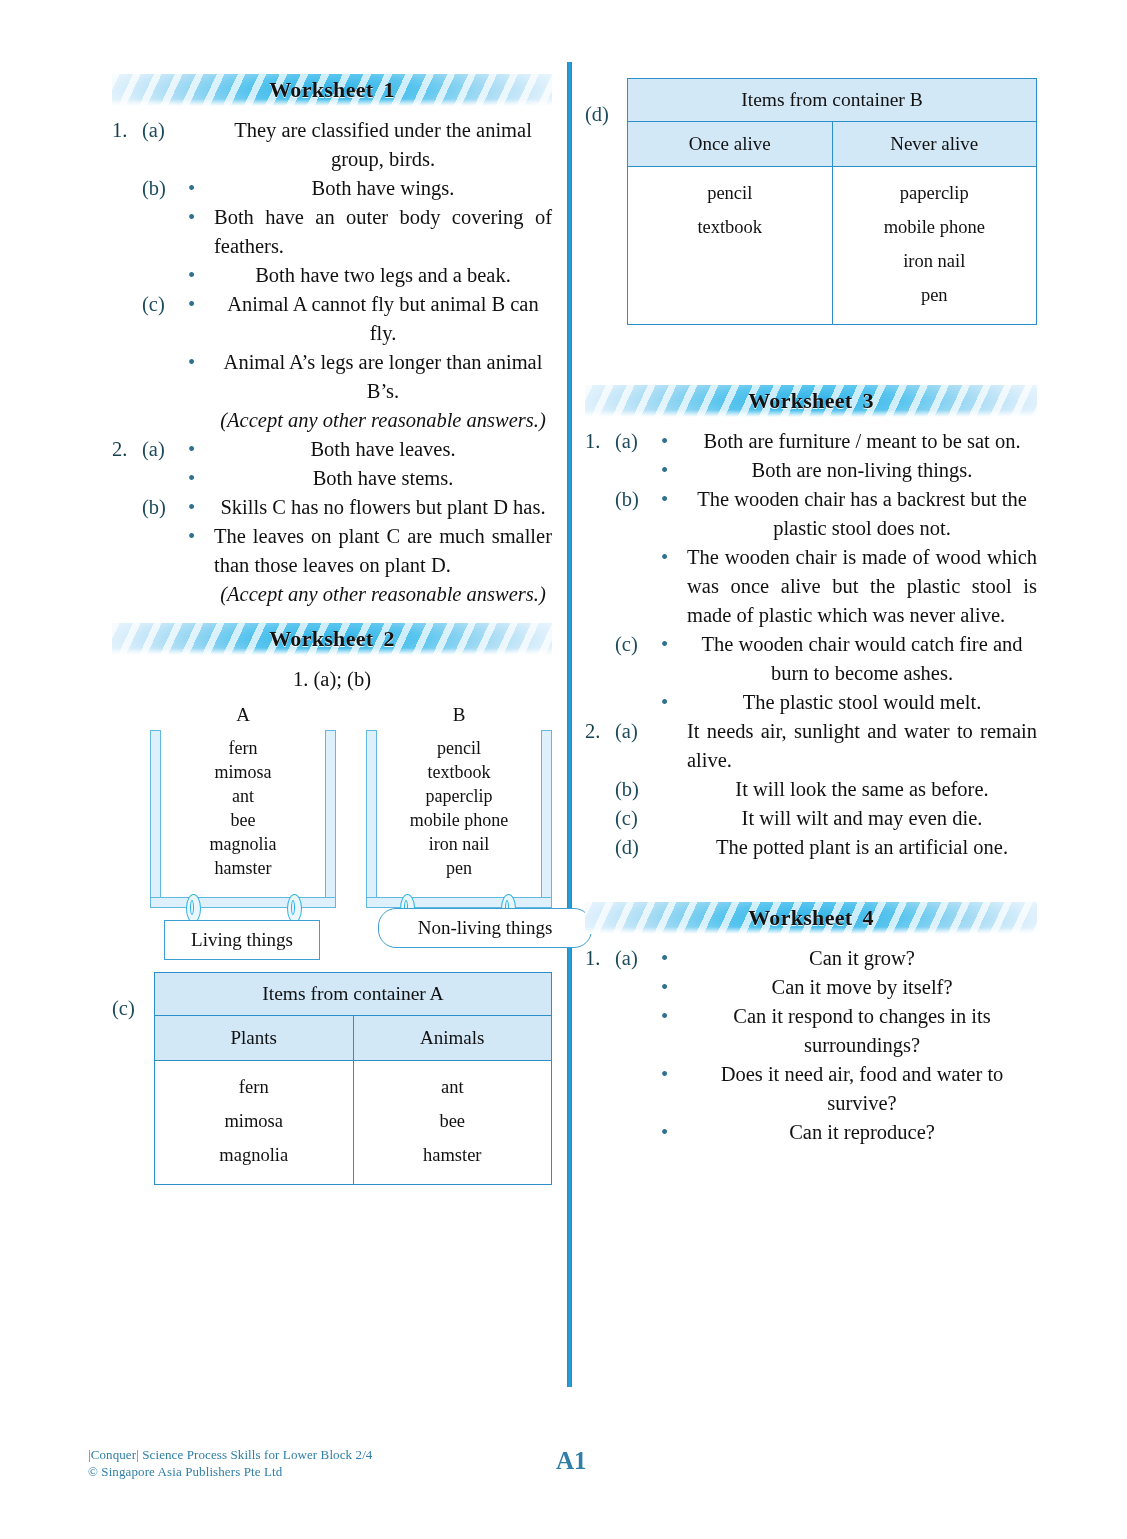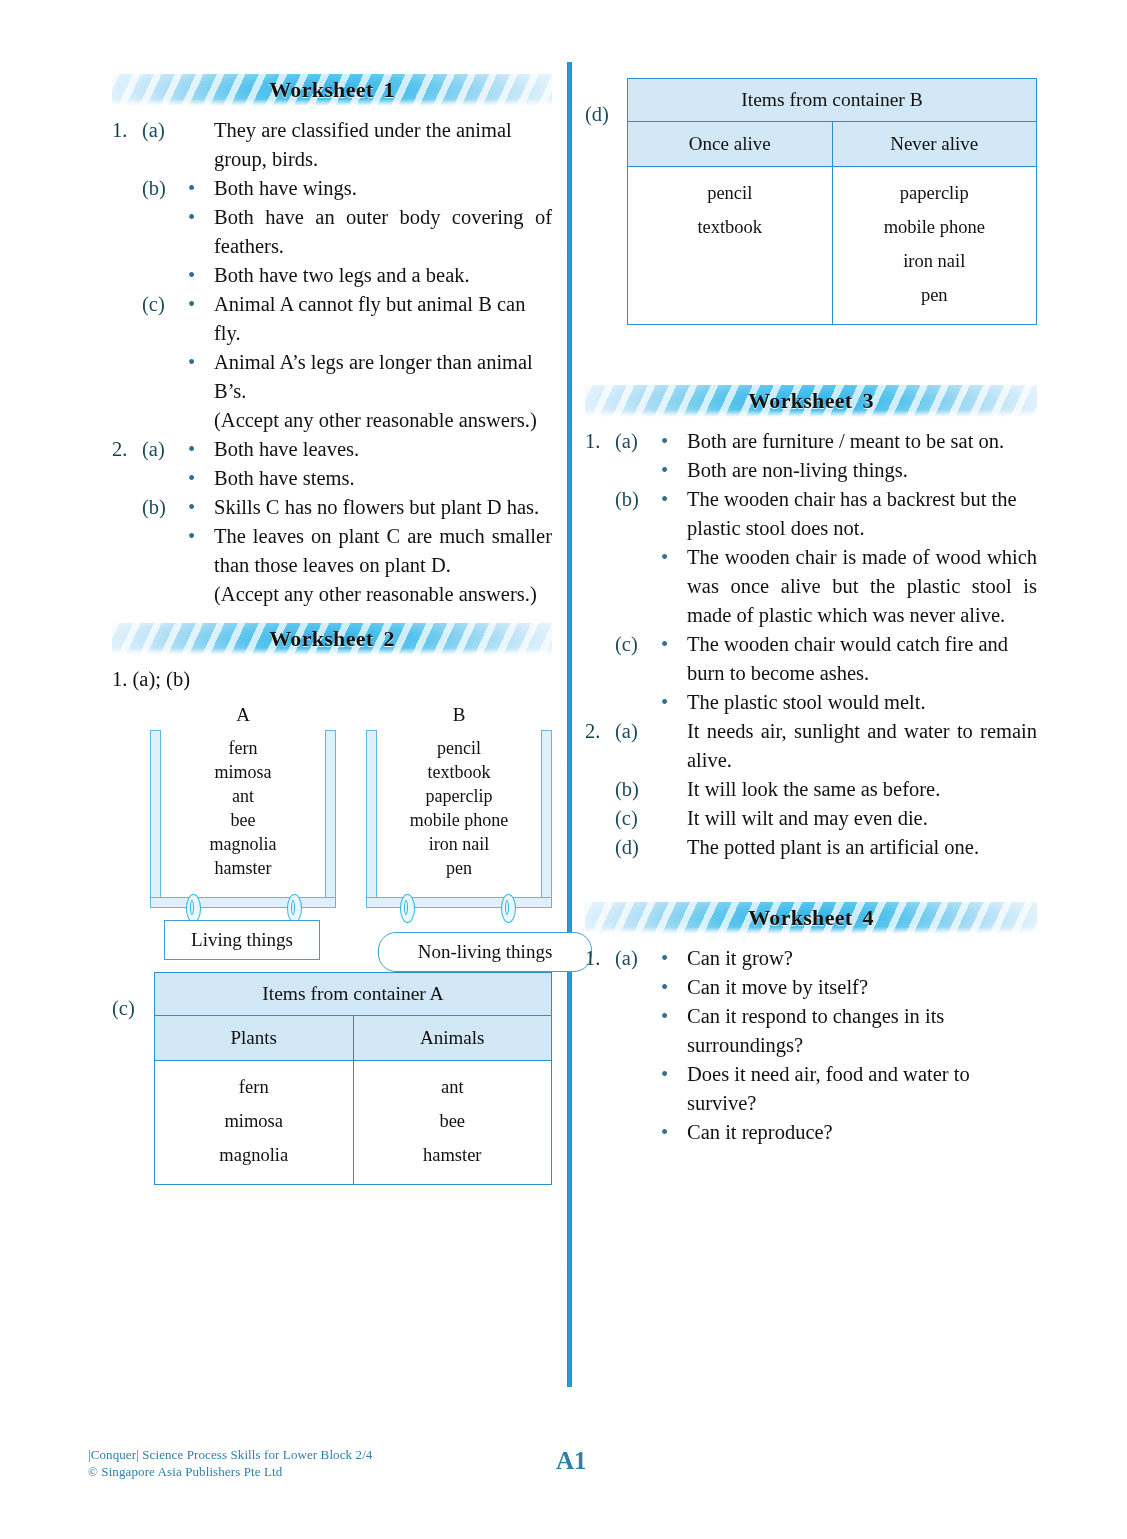--- a/index.html
+++ b/index.html
@@ -111,23 +111,24 @@
     text-align: left;
     padding-left: 4px;
     box-sizing: border-box;
   }
   .qbul.blank { color: transparent; }
   .qtext {
     flex: 1 1 auto;
     font-size: 20.5px;
     line-height: 29px;
     color: #111111;
+    text-align: center;
   }
   .qtext.just { text-align: justify; text-justify: inter-word; }
-  .qtext.ital { }
+  .qtext.ital { font-style: italic; }
   .spacer-10 { height: 10px; }
   .spacer-14 { height: 14px; }
 
   
   .tbl-wrap { display: flex; align-items: flex-start; }
   .tbl-tag {
     width: 42px;
     flex: 0 0 42px;
     font-size: 20.5px;
     line-height: 29px;
@@ -409,21 +410,21 @@
             <div>textbook</div>
             <div>paperclip</div>
             <div>mobile phone</div>
             <div>iron nail</div>
             <div>pen</div>
           </div>
       </div>
 
       <div class="clip" style="left:258px; top:190px;"></div>
       <div class="clip" style="left:359px; top:190px;"></div>
-      <div class="labelbox" style="left:236px; top:228px; width:214px;border-radius:18px;">Non-living things</div>
+      <div class="labelbox" style="left:236px; top:204px; width:214px;border-radius:18px;">Non-living things</div>
     </div>
 
     <div class="spacer-10"></div>
 
     <div class="tbl-wrap">
       <div class="tbl-tag">(c)</div>
       <table class="items">
         <tbody>
             <tr>
           <th class="title" colspan="2">Items from container A</th>

